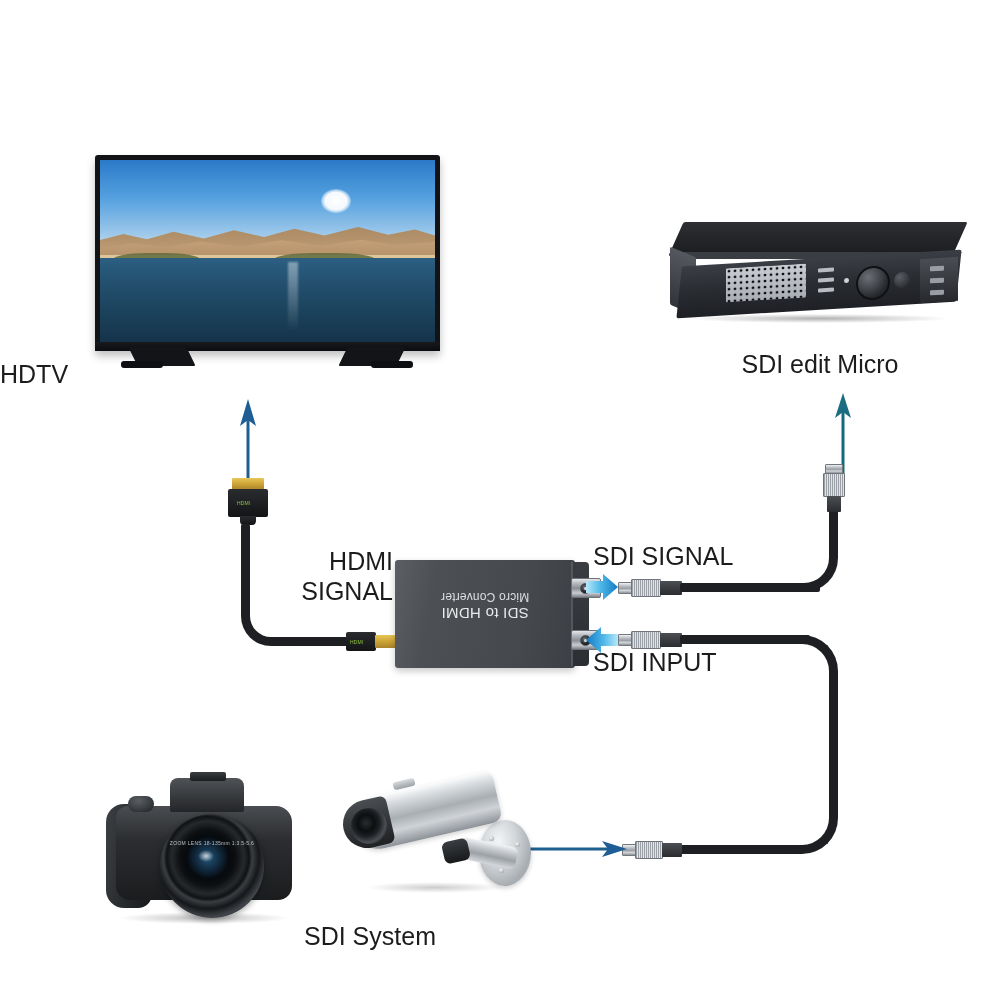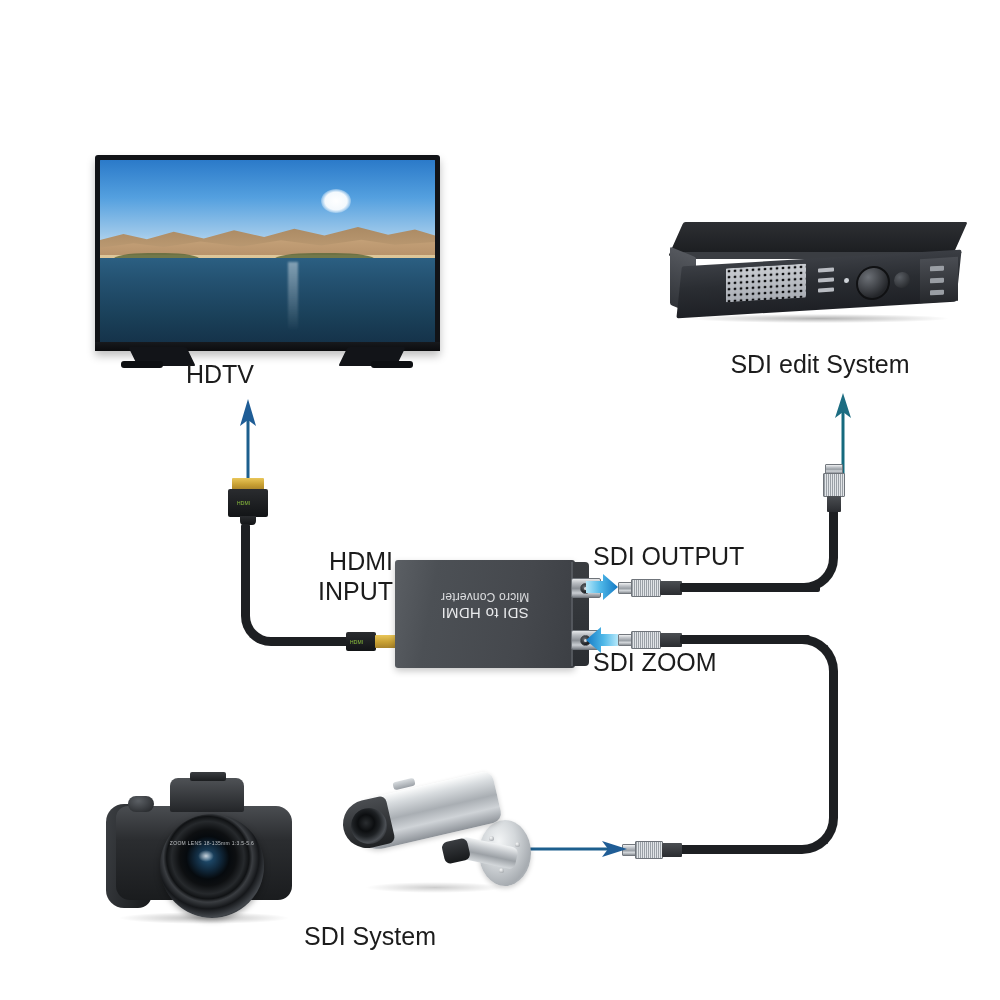--- a/index.html
+++ b/index.html
@@ -109,21 +109,21 @@
     background: #121418; border-radius: 2px;
   }
   .tv-foot.left  { left: 38px;  transform: skewX(26deg); }
   .tv-foot.right { left: 248px; transform: skewX(-26deg); }
   .tv-foot-pad {
     position:absolute; top:206px; width:42px; height:7px;
     background:#0d0f12; border-radius: 3px;
   }
   .tv-foot-pad.left  { left: 26px; }
   .tv-foot-pad.right { left: 276px; }
-  #hdtv-label { left: 0; top: 360px; width: 440px; text-align: center; }
+  #hdtv-label { left: 0; top: 360px; width: 440px; }
 
   
   #editsys-wrap { position:absolute; left: 668px; top: 222px; width: 300px; height: 125px; }
   #es-top {
     position:absolute; left: 8px; top: 0; width: 284px; height: 34px;
     background: linear-gradient(#2d2f33, #1a1c1f);
     transform: skewX(-24deg);
     border-radius: 2px;
   }
   #es-top-lip {
@@ -413,21 +413,21 @@
     <div class="es-btn" style="left:150px; top:66px;"></div>
     <div class="es-led" style="left:176px; top:56px;"></div>
     <div id="es-knob"></div>
     <div id="es-knob2"></div>
     <div id="es-right-panel"></div>
     <div class="es-rbtn" style="left:262px; top:44px;"></div>
     <div class="es-rbtn" style="left:262px; top:56px;"></div>
     <div class="es-rbtn" style="left:262px; top:68px;"></div>
     <div id="es-shadow"></div>
   </div>
-  <div class="lbl" id="editsys-label">SDI edit System</div>
+  <div class="lbl" id="editsys-label">SDI edit Micro</div>
 
   <svg class="arrow-svg" style="left:832px; top:392px;" width="22" height="85" viewBox="0 0 22 85">
     <line x1="11" y1="85" x2="11" y2="20" stroke="#156a7e" stroke-width="3"></line>
     <polygon points="11,1 3,26 11,20 19,26" fill="#1d6d82"></polygon>
   </svg>
 
   <svg class="arrow-svg" style="left:237px; top:398px;" width="22" height="88" viewBox="0 0 22 88">
     <line x1="11" y1="88" x2="11" y2="22" stroke="#1d5f8e" stroke-width="3"></line>
     <polygon points="11,1 3,28 11,22 19,28" fill="#1f5d96"></polygon>
   </svg>
@@ -446,21 +446,21 @@
   <div class="cable" style="left:288px; top:637px; width:62px; height:9px;"></div>
 
   <div class="hdmi-conn" style="left:346px; top:628px; width:50px; height:27px;">
     <div class="shell" style="left:0; top:4px; width:30px; height:19px;"></div>
     <div class="brand" style="left:4px; top:11px;">HDMI</div>
     <div class="gold" style="left:29px; top:7px; width:21px; height:13px;"></div>
   </div>
 
   <div class="lbl" id="lbl-hdmi">
     <div>HDMI</div>
-    <div>INPUT</div>
+    <div>SIGNAL</div>
   </div>
 
   <div id="conv-wrap">
     <div id="conv-body"></div>
     <div id="conv-edge-seam"></div>
     <div id="conv-edge"></div>
     <div id="conv-text">
       <div class="l1">SDI to HDMI</div>
       <div class="l2">Micro Converter</div>
     </div>
@@ -508,21 +508,21 @@
               border-right:9px solid #1d1f22; border-bottom:9px solid #1d1f22;
               border-bottom-right-radius:34px; box-sizing:border-box;"></div>
   <div class="cable" style="left:829px; top:505px; width:9px; height:30px;"></div>
 
   <div class="bnc-plug" style="left:822px; top:464px; width:24px; height:48px;">
     <div class="tip" style="left:3px;  top:0;   width:18px; height:10px;"></div>
     <div class="knurl" style="left:1px;  top:9px; width:22px; height:24px;"></div>
     <div class="boot" style="left:5px;  top:32px; width:14px; height:16px;"></div>
   </div>
 
-  <div class="lbl" id="lbl-sdiout">SDI OUTPUT</div>
+  <div class="lbl" id="lbl-sdiout">SDI SIGNAL</div>
 
   <div class="bnc-plug" style="left:618px; top:630px; width:64px; height:20px;">
     <div class="tip" style="left:0;  top:4px;  width:14px; height:12px;"></div>
     <div class="knurl" style="left:13px; top:1px; width:30px; height:18px;"></div>
     <div class="boot" style="left:42px; top:3px; width:22px; height:14px;"></div>
   </div>
   <div class="cable" style="left:680px; top:635px; width:130px; height:9px;"></div>
   <div style="position:absolute; left:776px; top:635px; width:62px; height:62px;
               border-right:9px solid #1d1f22; border-top:9px solid #1d1f22;
               border-top-right-radius:36px; box-sizing:border-box;"></div>
@@ -531,21 +531,21 @@
               border-right:9px solid #1d1f22; border-bottom:9px solid #1d1f22;
               border-bottom-right-radius:36px; box-sizing:border-box;"></div>
   <div class="cable" style="left:676px; top:845px; width:110px; height:9px;"></div>
 
   <div class="bnc-plug" style="left:622px; top:840px; width:60px; height:20px;">
     <div class="tip" style="left:0;  top:4px;  width:14px; height:12px;"></div>
     <div class="knurl" style="left:13px; top:1px; width:28px; height:18px;"></div>
     <div class="boot" style="left:40px; top:3px; width:20px; height:14px;"></div>
   </div>
 
-  <div class="lbl" id="lbl-sdiin">SDI ZOOM</div>
+  <div class="lbl" id="lbl-sdiin">SDI INPUT</div>
 
   <svg class="arrow-svg" style="left:524px; top:838px;" width="104" height="22" viewBox="0 0 104 22">
     <line x1="0" y1="11" x2="84" y2="11" stroke="#1d5f8e" stroke-width="3"></line>
     <polygon points="103,11 78,3 84,11 78,19" fill="#1f5d96"></polygon>
   </svg>
 
   <div id="dslr-wrap">
     <div id="dslr-shadow"></div>
     <div id="dslr-grip"></div>
     <div id="dslr-body"></div>

